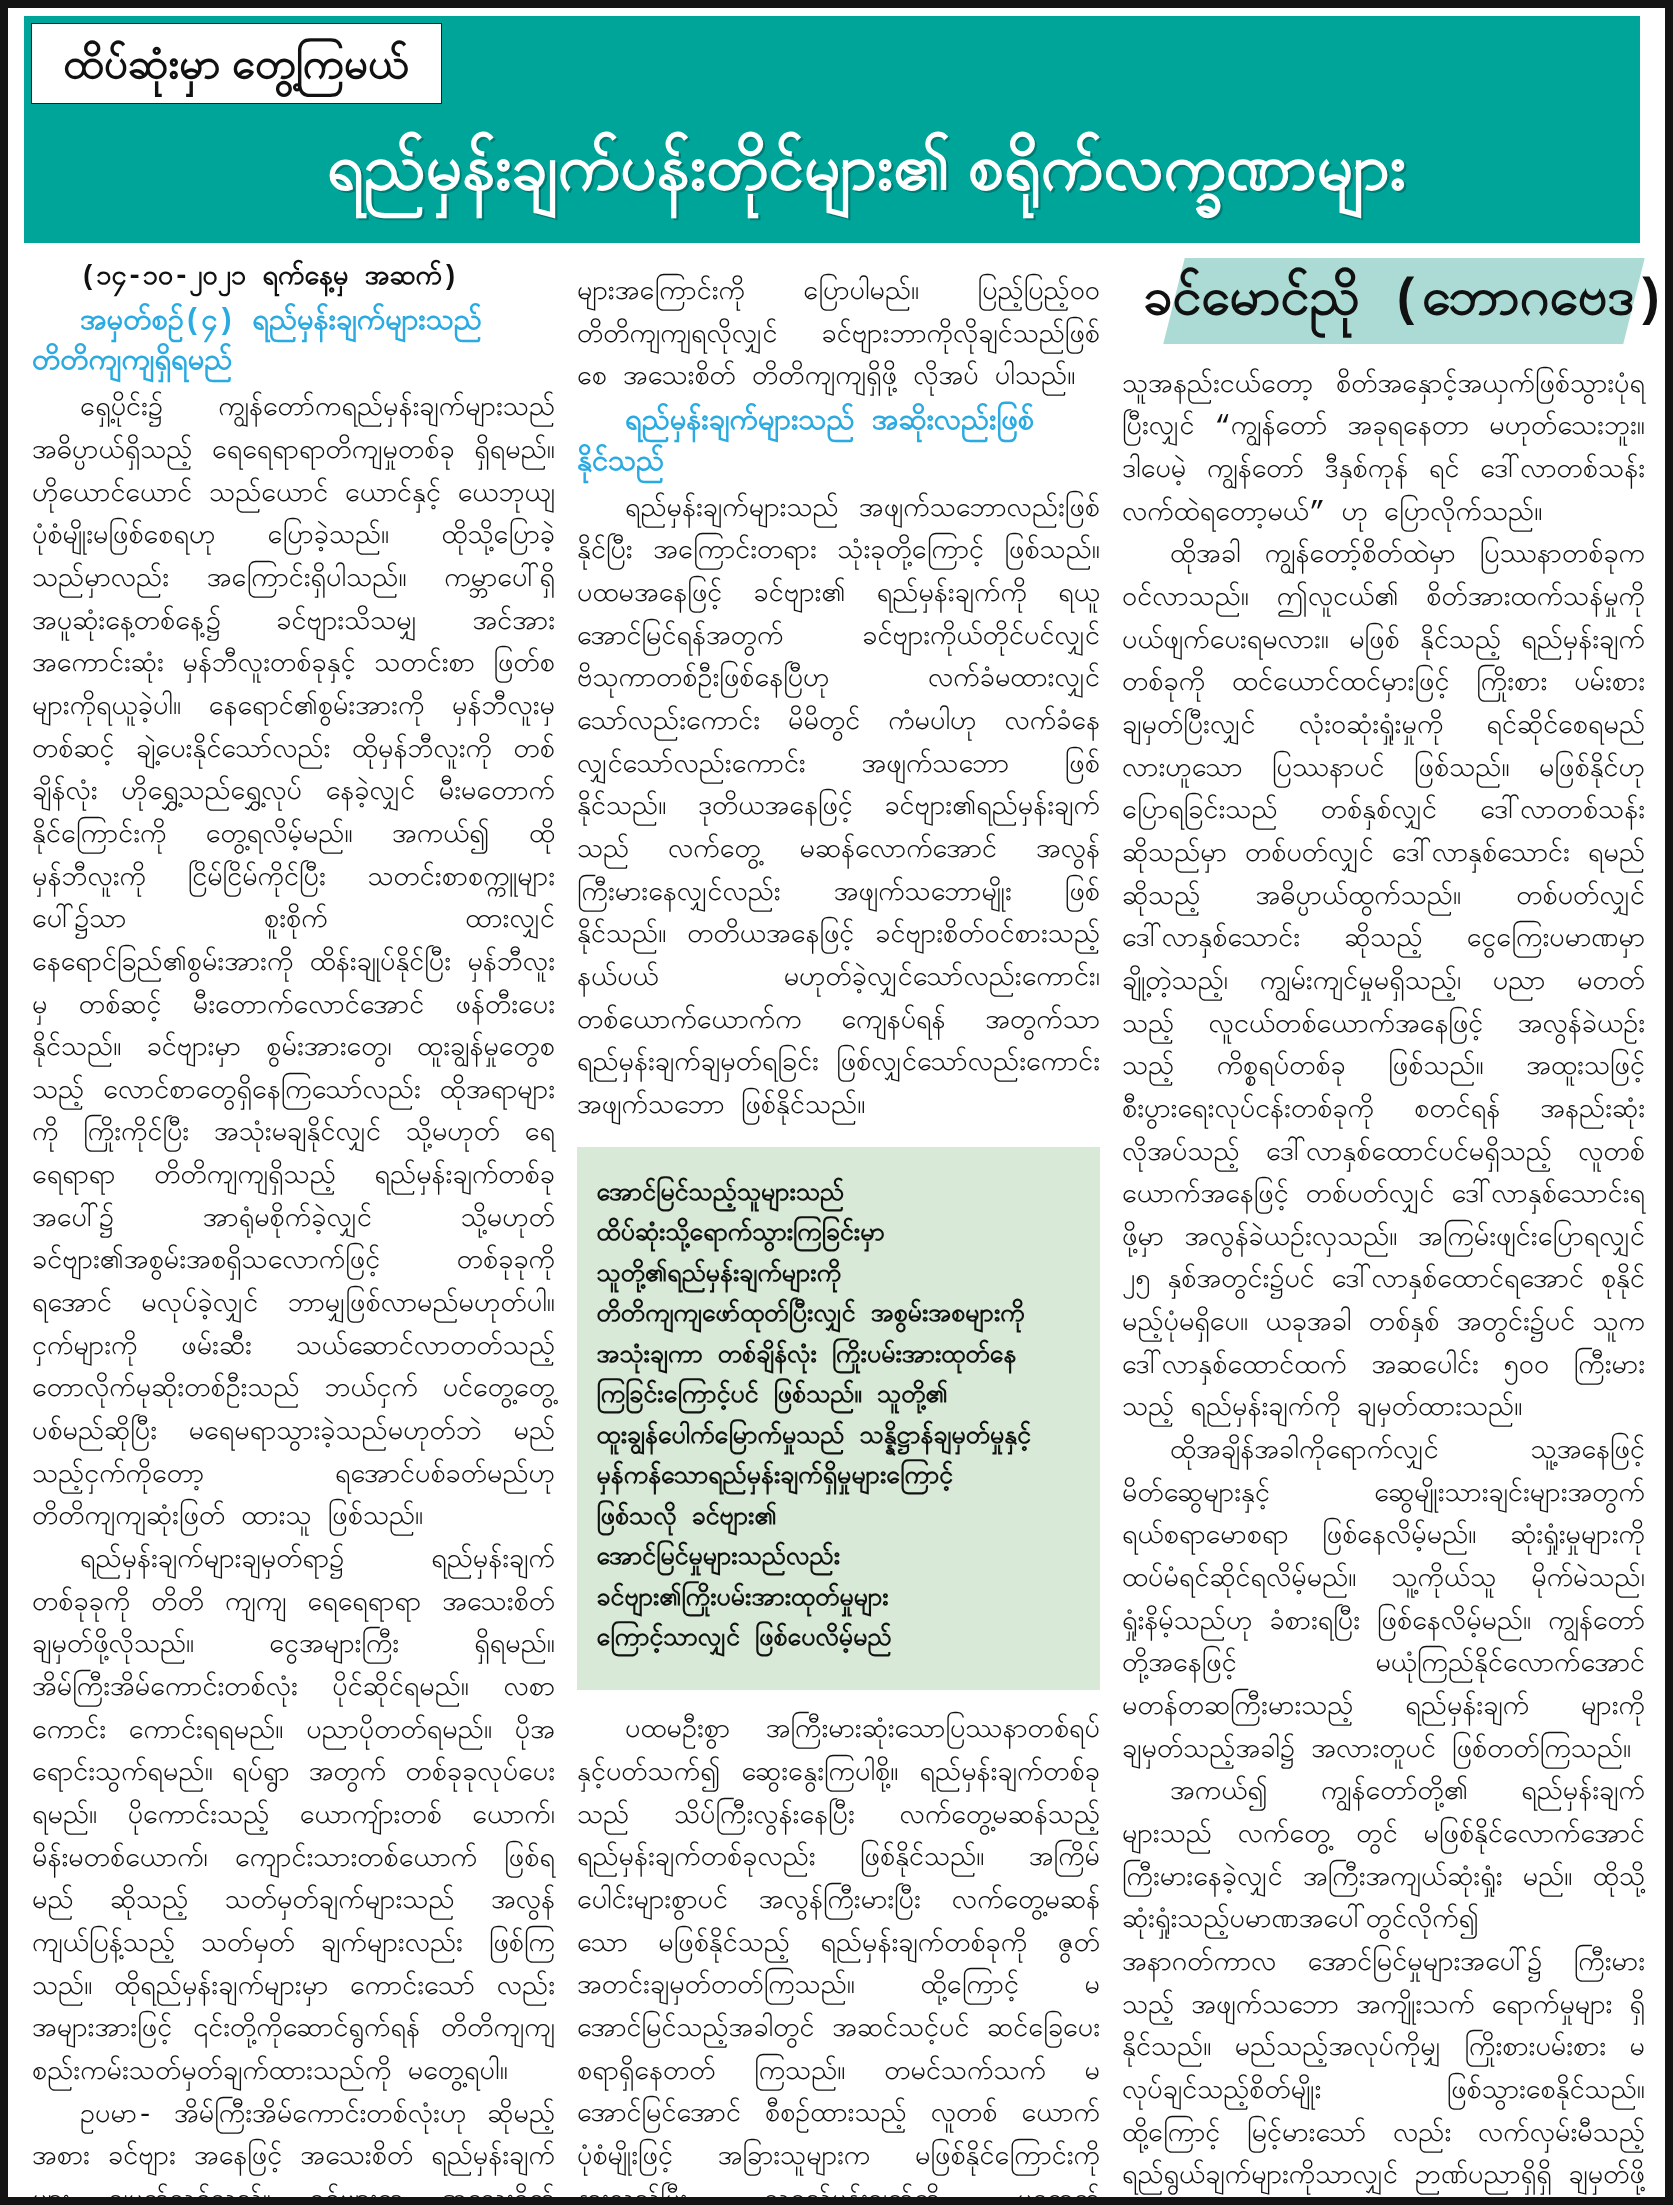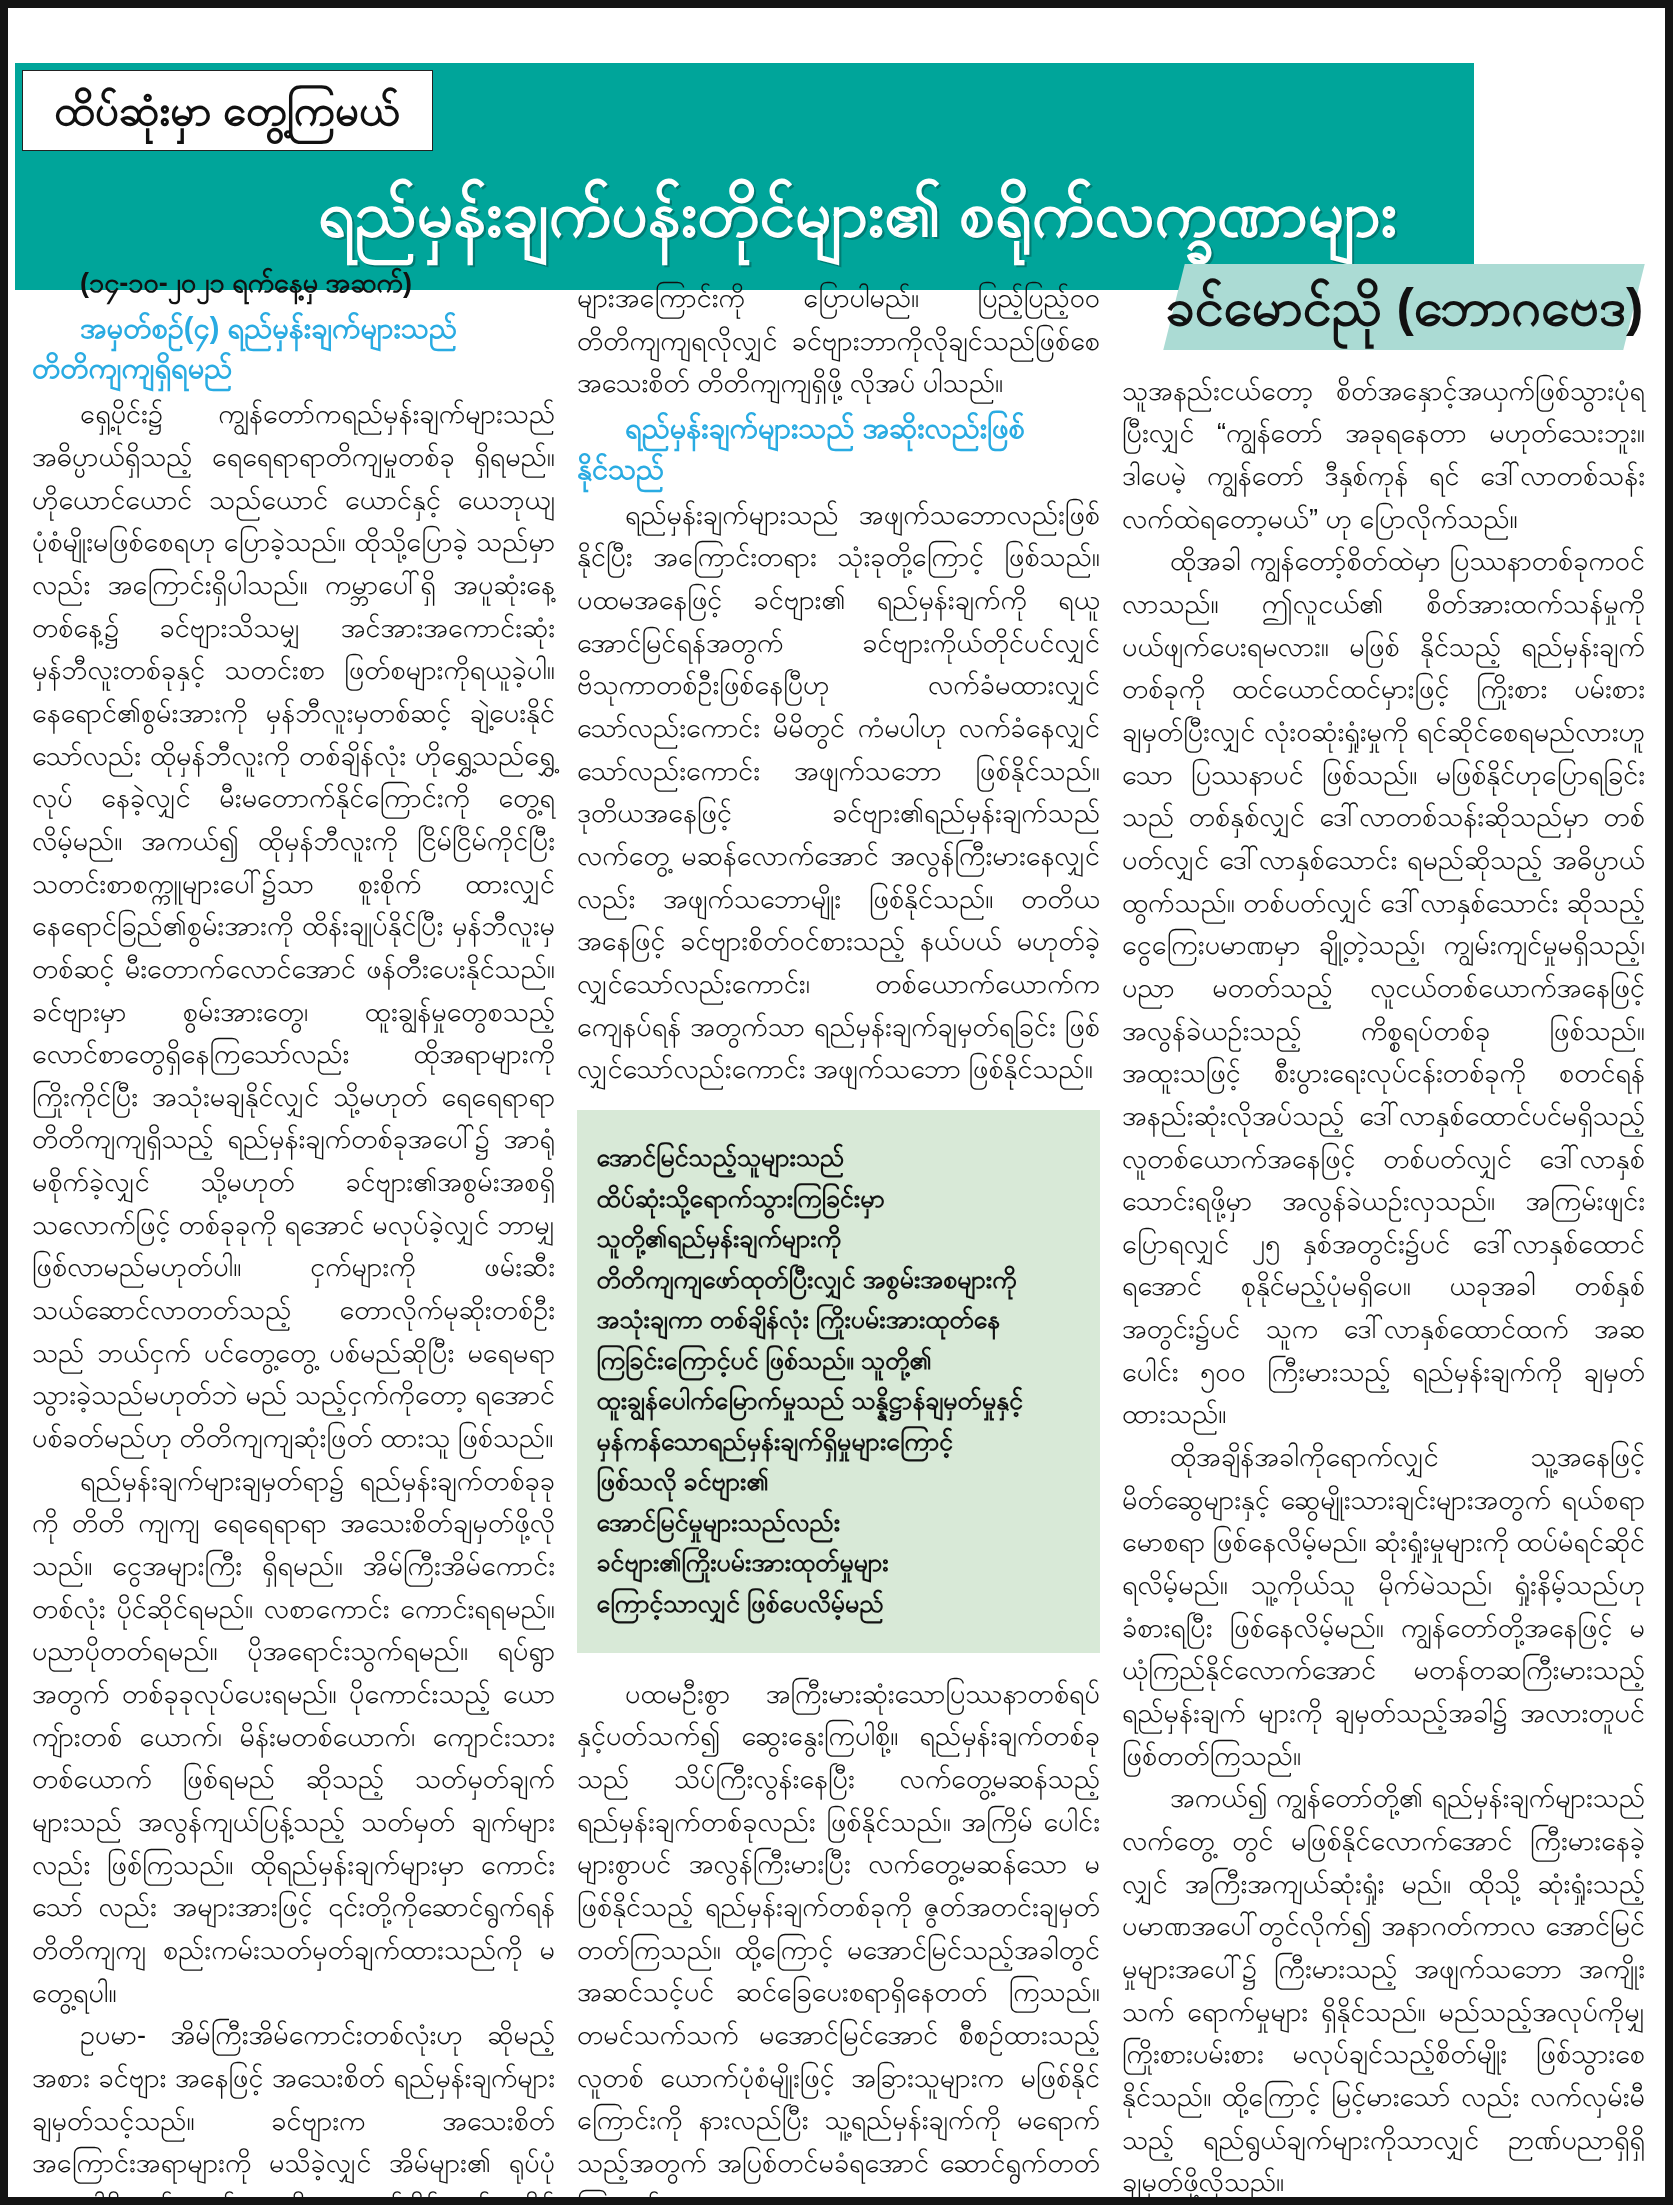--- a/index.html
+++ b/index.html
@@ -4,43 +4,42 @@
 <style>
   * { margin:0; padding:0; box-sizing:border-box; }
   html,body { background:#e8e8e8; }
   body { font-family:"Liberation Sans","DejaVu Sans",sans-serif; }
   .page {
     position:relative; width:1673px; height:2205px; background:#ffffff;
     border:8.6px solid #141414; overflow:hidden;
   }
   
   .banner {
-    position:absolute; left:7px; top:7.6px; width:1459px; height:227px;
+    position:absolute; left:16px; top:7.6px; width:1616px; height:227px;
     background:var(--teal); 
-    margin-top:47px;
   }
   .kicker-box {
     position:absolute; left:6.5px; top:7.6px; width:411px; height:81px;
     background:#ffffff; border:1.1px solid #222;
     display:flex; align-items:center; justify-content:center;
   }
   .kicker-box .kicker {
     font-weight:bold; color:#111; font-size:42px; line-height:1; white-space:nowrap;
   }
   .banner-title {
     position:absolute; left:0; right:21.6px; bottom:38px; text-align:left;
     padding-left:303px;
     color:#ffffff; font-weight:bold; font-size:64px; line-height:1.15;
     text-shadow:2.2px 2.2px 0 rgba(0,0,0,0.25);
     white-space:nowrap;
   }
   
   .columns {
-    position:absolute; left:24px; top:254px; width:1613px; height:1924px;
-    display:flex; gap:22px;
+    position:absolute; left:24px; top:248px; width:1613px; height:1924px;
+    display:flex; gap:22px;font-family:Liberation Mono, monospace;
   }
   .col { width:528px; color:#111; font-size:27px; line-height:1.58; text-align:justify; }
   .col p { text-indent:48px; }
   .col p.noindent { text-indent:0;margin-top:15px; }
   .dateline { font-weight:bold; font-size:27px; text-indent:0; }
   .subhead {
     color:var(--blue); font-weight:bold; font-size:29px; line-height:1.4;
     margin:3.2px 0 4.3px 0; text-indent:0; text-align:left;
   }
   

